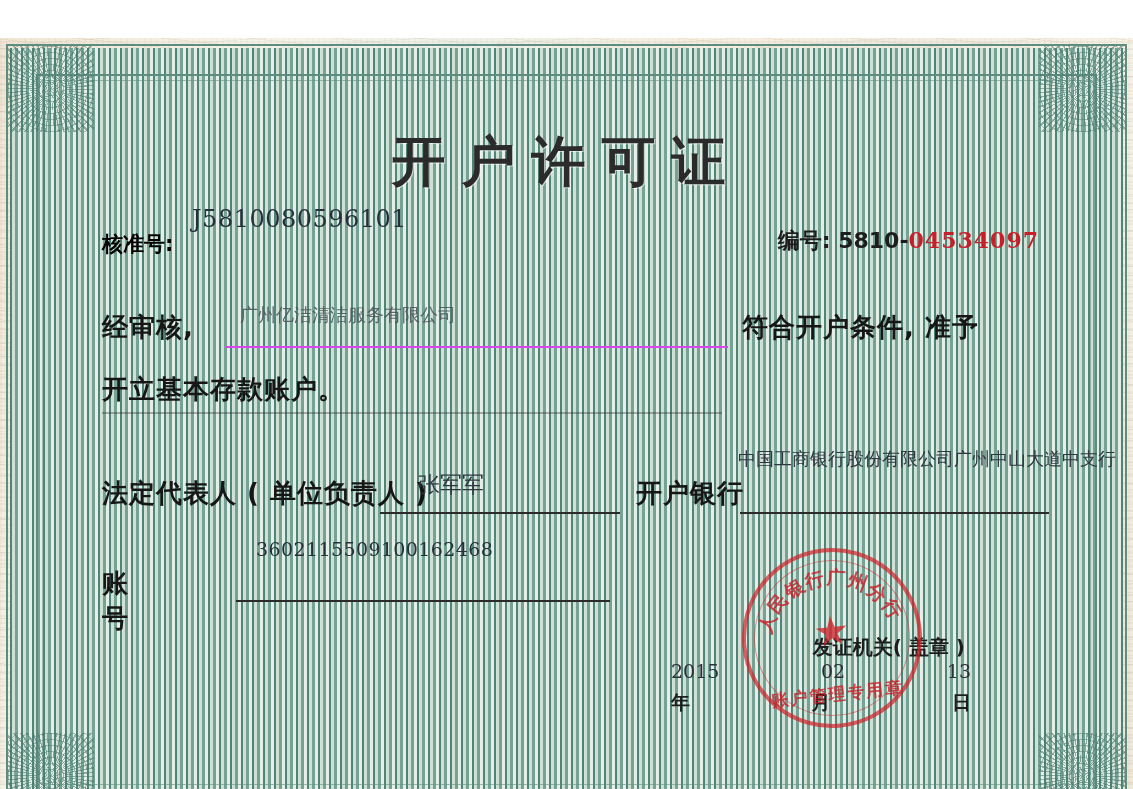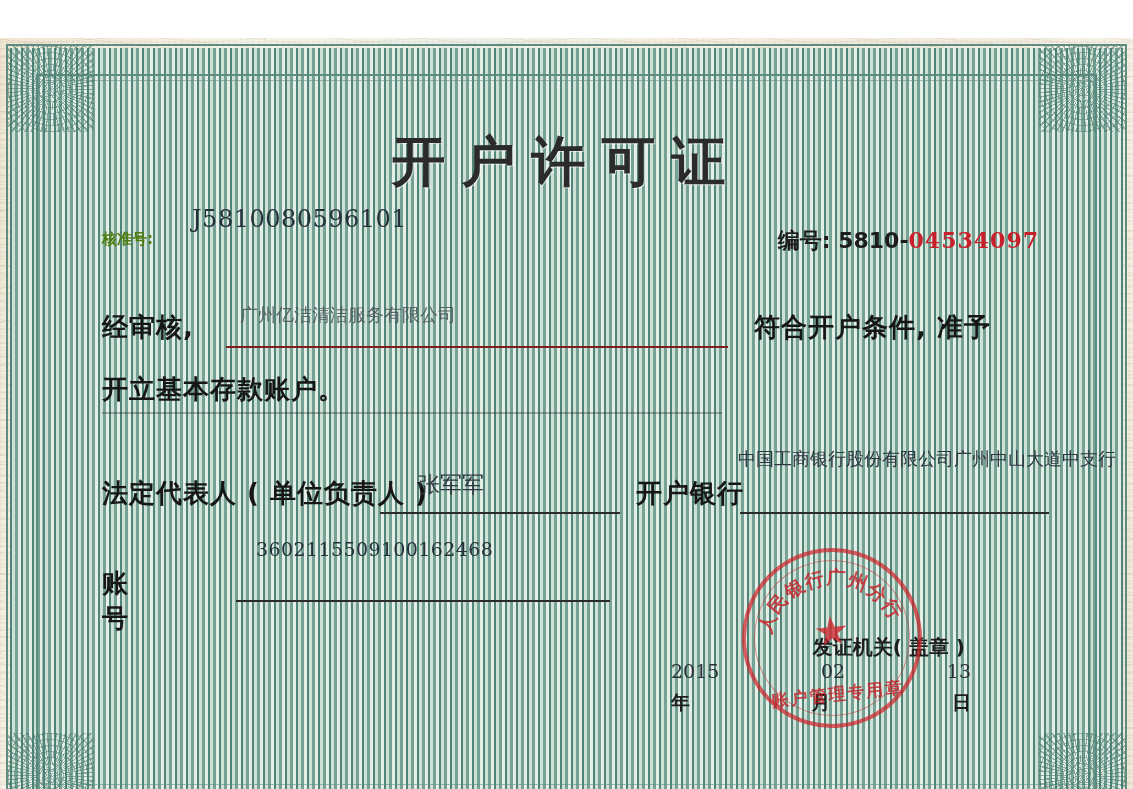--- a/index.html
+++ b/index.html
@@ -138,22 +138,22 @@
     font-size: 54px;
     letter-spacing: 16px;
     color: #2b2b2b;
     text-shadow: 1px 1px 0 rgba(255,255,255,0.6);
   }
 
   .approval-label {
     position: absolute;
     left: 58px;
     top: 148px;
-    font-size: 15px;
-    color: #4d7c0f;
+    font-size: 21px;
+    color: #000000;
     font-family: "DejaVu Sans", "Liberation Sans", sans-serif;
     font-weight: 600;
   }
   .approval-value {
     position: absolute;
     left: 148px;
     top: 123px;
     font-size: 24px;
     color: #26303a;
     font-family: "DejaVu Serif", "Liberation Serif", serif;
@@ -188,32 +188,32 @@
     color: #161616;
     letter-spacing: 1px;
   }
   .l1-prefix { position: absolute; left: 0; top: 4px; }
   .l1-blank {
     position: absolute;
     left: 124px;
     top: 0;
     width: 502px;
     height: 40px;
-    border-bottom: 2px solid #7f1d1d;
+    border-bottom: 2px solid #d946ef;
   }
   .l1-fill {
     position: absolute;
     left: 14px;
     top: -3px;
     font-size: 18px;
     color: #4a5158;
     font-family: "DejaVu Sans", "Liberation Sans", sans-serif;
     opacity: .85;
   }
-  .l1-suffix { position: absolute; left: 640px; top: 4px; white-space: nowrap; padding-left: 12px; }
+  .l1-suffix { position: absolute; left: 640px; top: 4px; white-space: nowrap; }
 
   .line2 {
     position: absolute;
     left: 58px;
     top: 290px;
   }
   .l2-blank {
     position: absolute;
     left: 58px;
     top: 290px;

